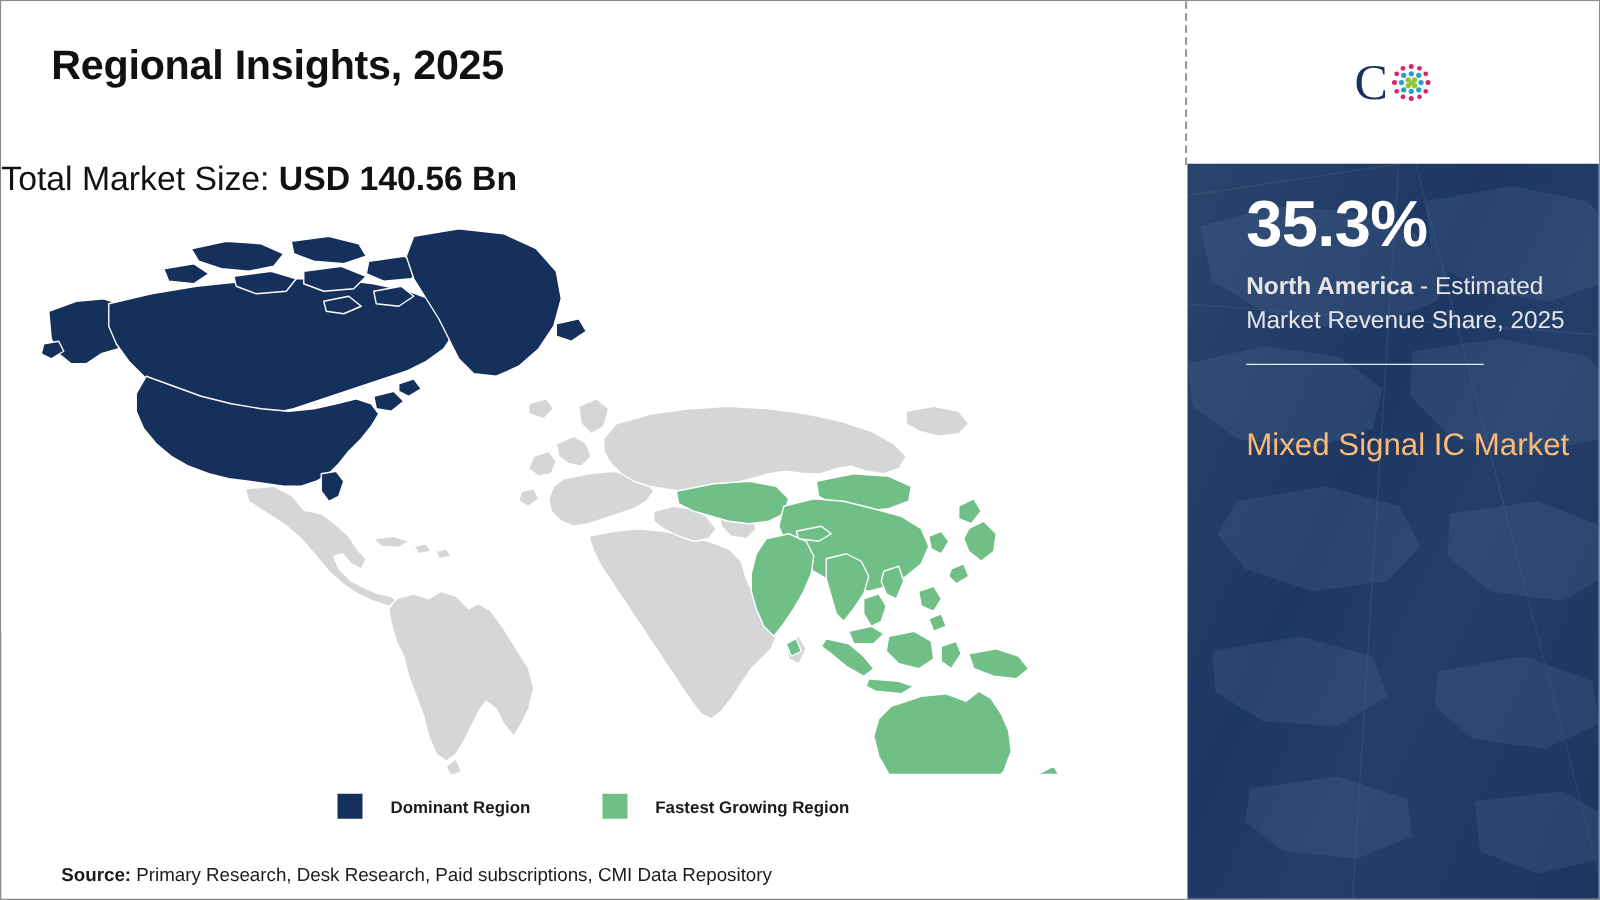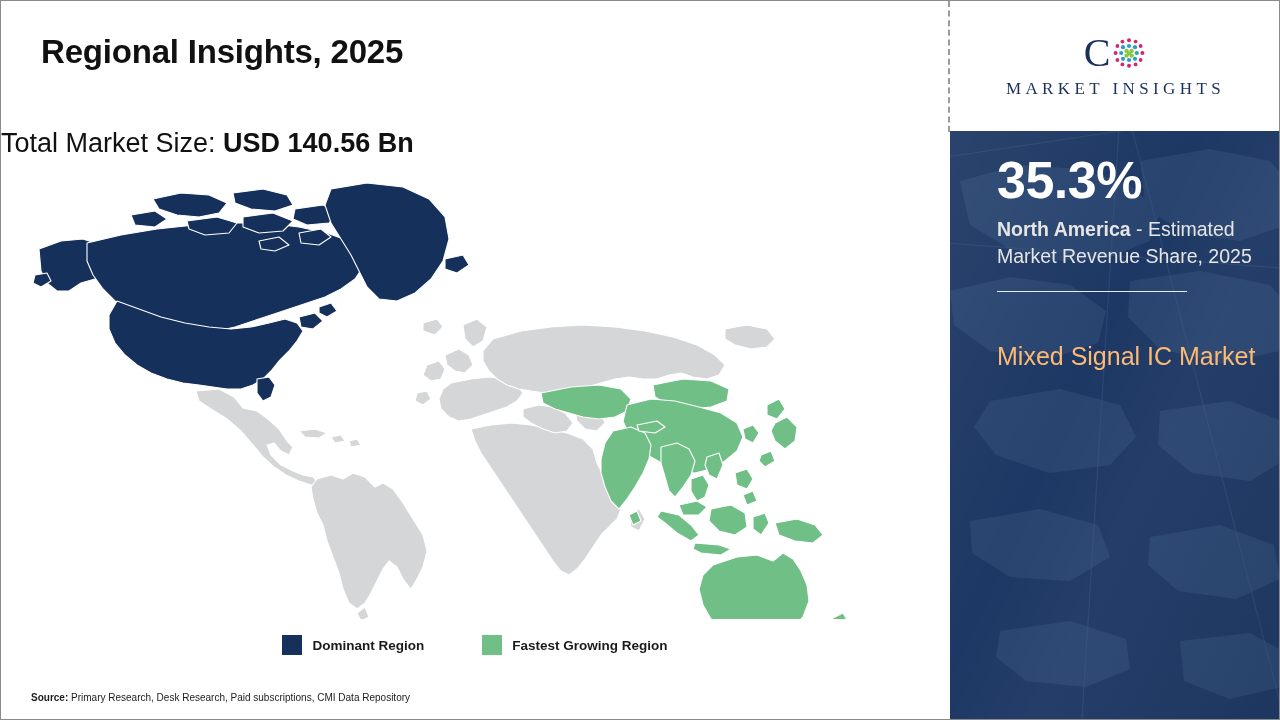--- a/index.html
+++ b/index.html
@@ -66,39 +66,39 @@
     top: 634px;
     width: 948px;
     display: flex;
     justify-content: center;
     align-items: center;
     gap: 58px;
   }
   .legend-item {
     display: flex;
     align-items: center;
-    gap: 10px;
+    gap: 22px;
   }
   .legend-swatch {
     width: 20px;
     height: 20px;
     display: inline-block;
   }
   .legend-label {
     font-size: 13.5px;
     font-weight: bold;
     color: #1b1b1b;
     white-space: nowrap;
   }
 
   .source-line {
     position: absolute;
-    left: 30px;
+    left: 48px;
     top: 691px;
-    font-size: 10px;
+    font-size: 15px;
     color: #1b1b1b;
     white-space: nowrap;
   }
   .source-line .src-label { font-weight: bold; }
   .source-line .src-text { font-weight: normal; }
 
   
   .v-divider {
     position: absolute;
     left: 947px;
@@ -390,21 +390,20 @@
 
               <circle cx="14.6" cy="15.0" r="2.2" fill="#8dc63f"></circle>
               <circle cx="19.6" cy="15.0" r="2.2" fill="#8dc63f"></circle>
               <circle cx="14.6" cy="19.6" r="2.2" fill="#8dc63f"></circle>
               <circle cx="19.6" cy="19.6" r="2.2" fill="#8dc63f"></circle>
               <circle cx="17.1" cy="17.3" r="2.0" fill="#8dc63f"></circle>
             </g>
           </svg>
         </span>
       </div>
-      <div class="logo-sub">MARKET INSIGHTS</div>
     </div>
 
     <div class="stat-box">
       <div class="stat-bg">
         <svg viewBox="0 0 380 620" xmlns="http://www.w3.org/2000/svg">
           <g fill="#9fc4e8" opacity="0.55">
             <path d="M30 60 L90 44 L150 48 L200 64 L230 92 L220 120 L180 136 L130 140 L80 128 L40 104 Z"></path>
             <path d="M210 40 L280 28 L340 40 L366 70 L356 104 L310 120 L256 112 L216 88 Z"></path>
             <path d="M20 170 L80 156 L140 164 L176 190 L168 222 L120 238 L60 230 L24 204 Z"></path>
             <path d="M200 160 L270 150 L340 164 L368 196 L350 230 L292 242 L230 228 L198 196 Z"></path>

